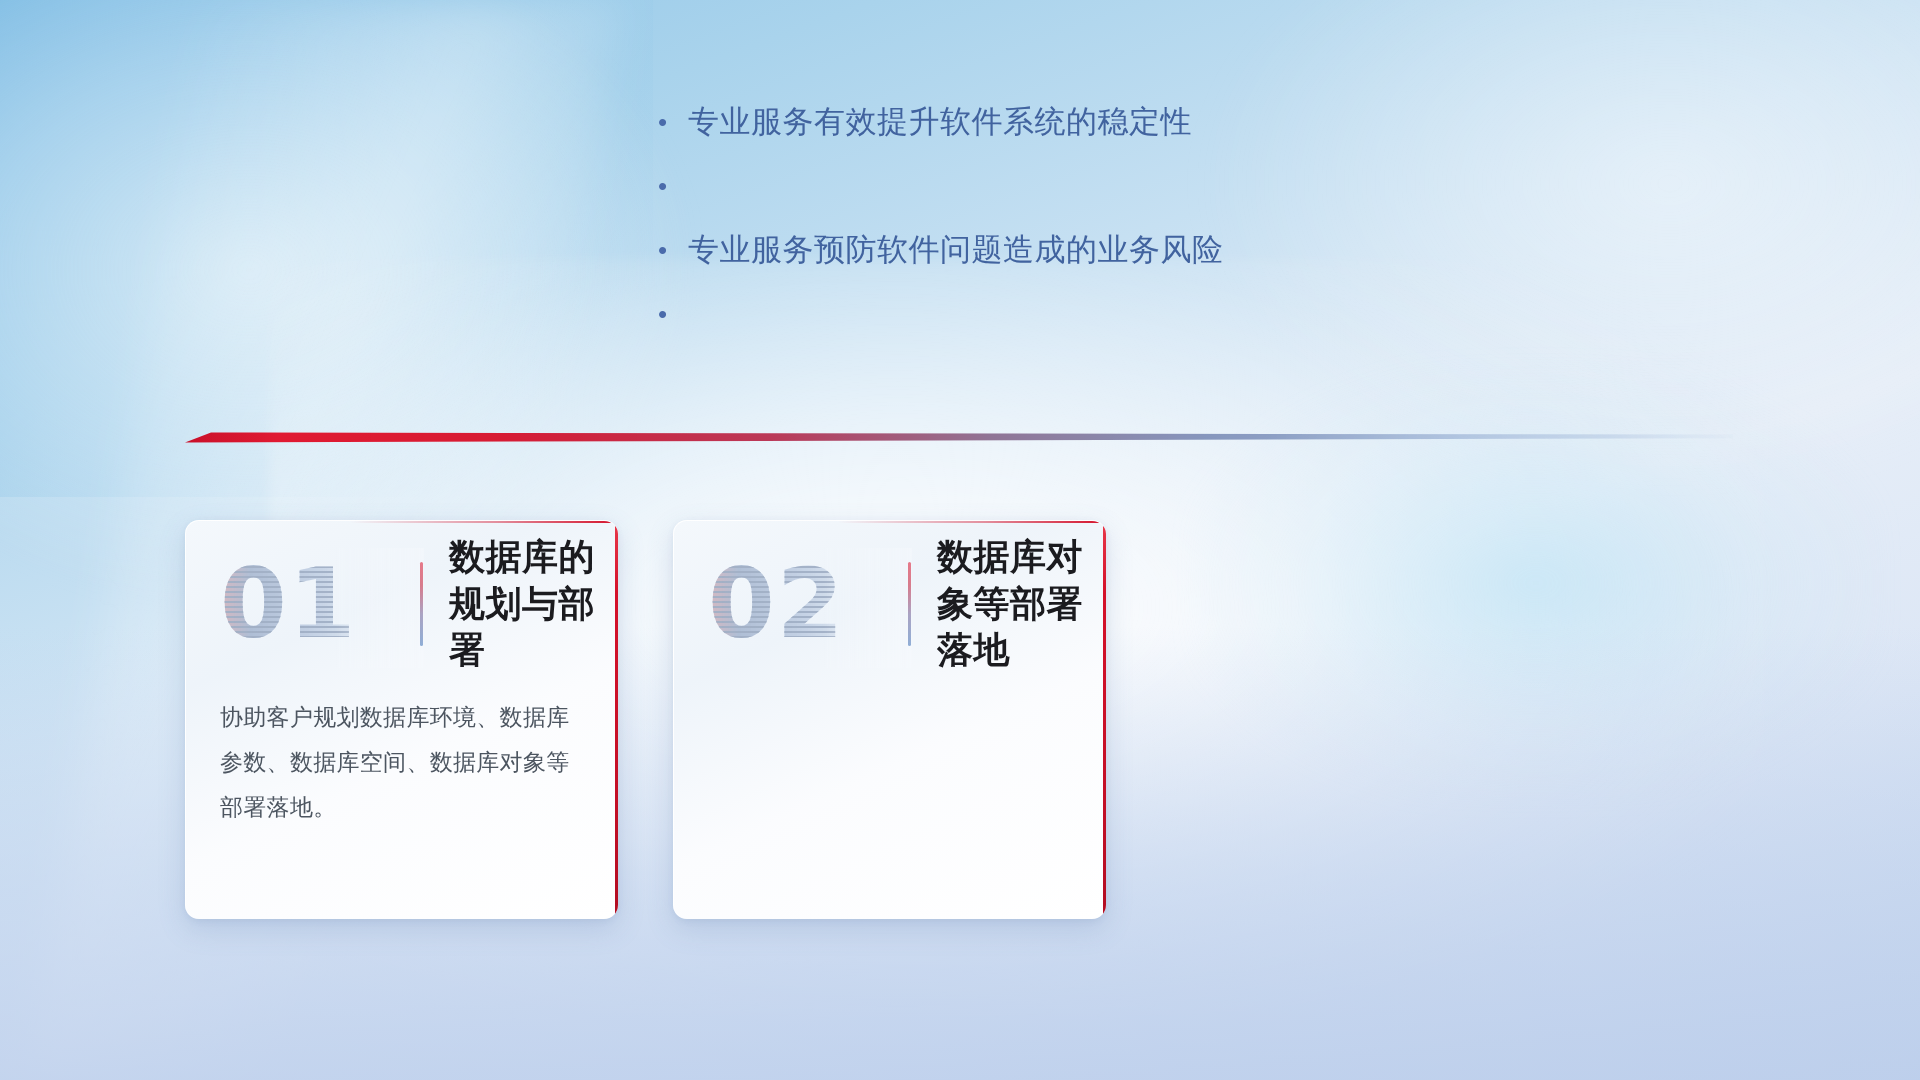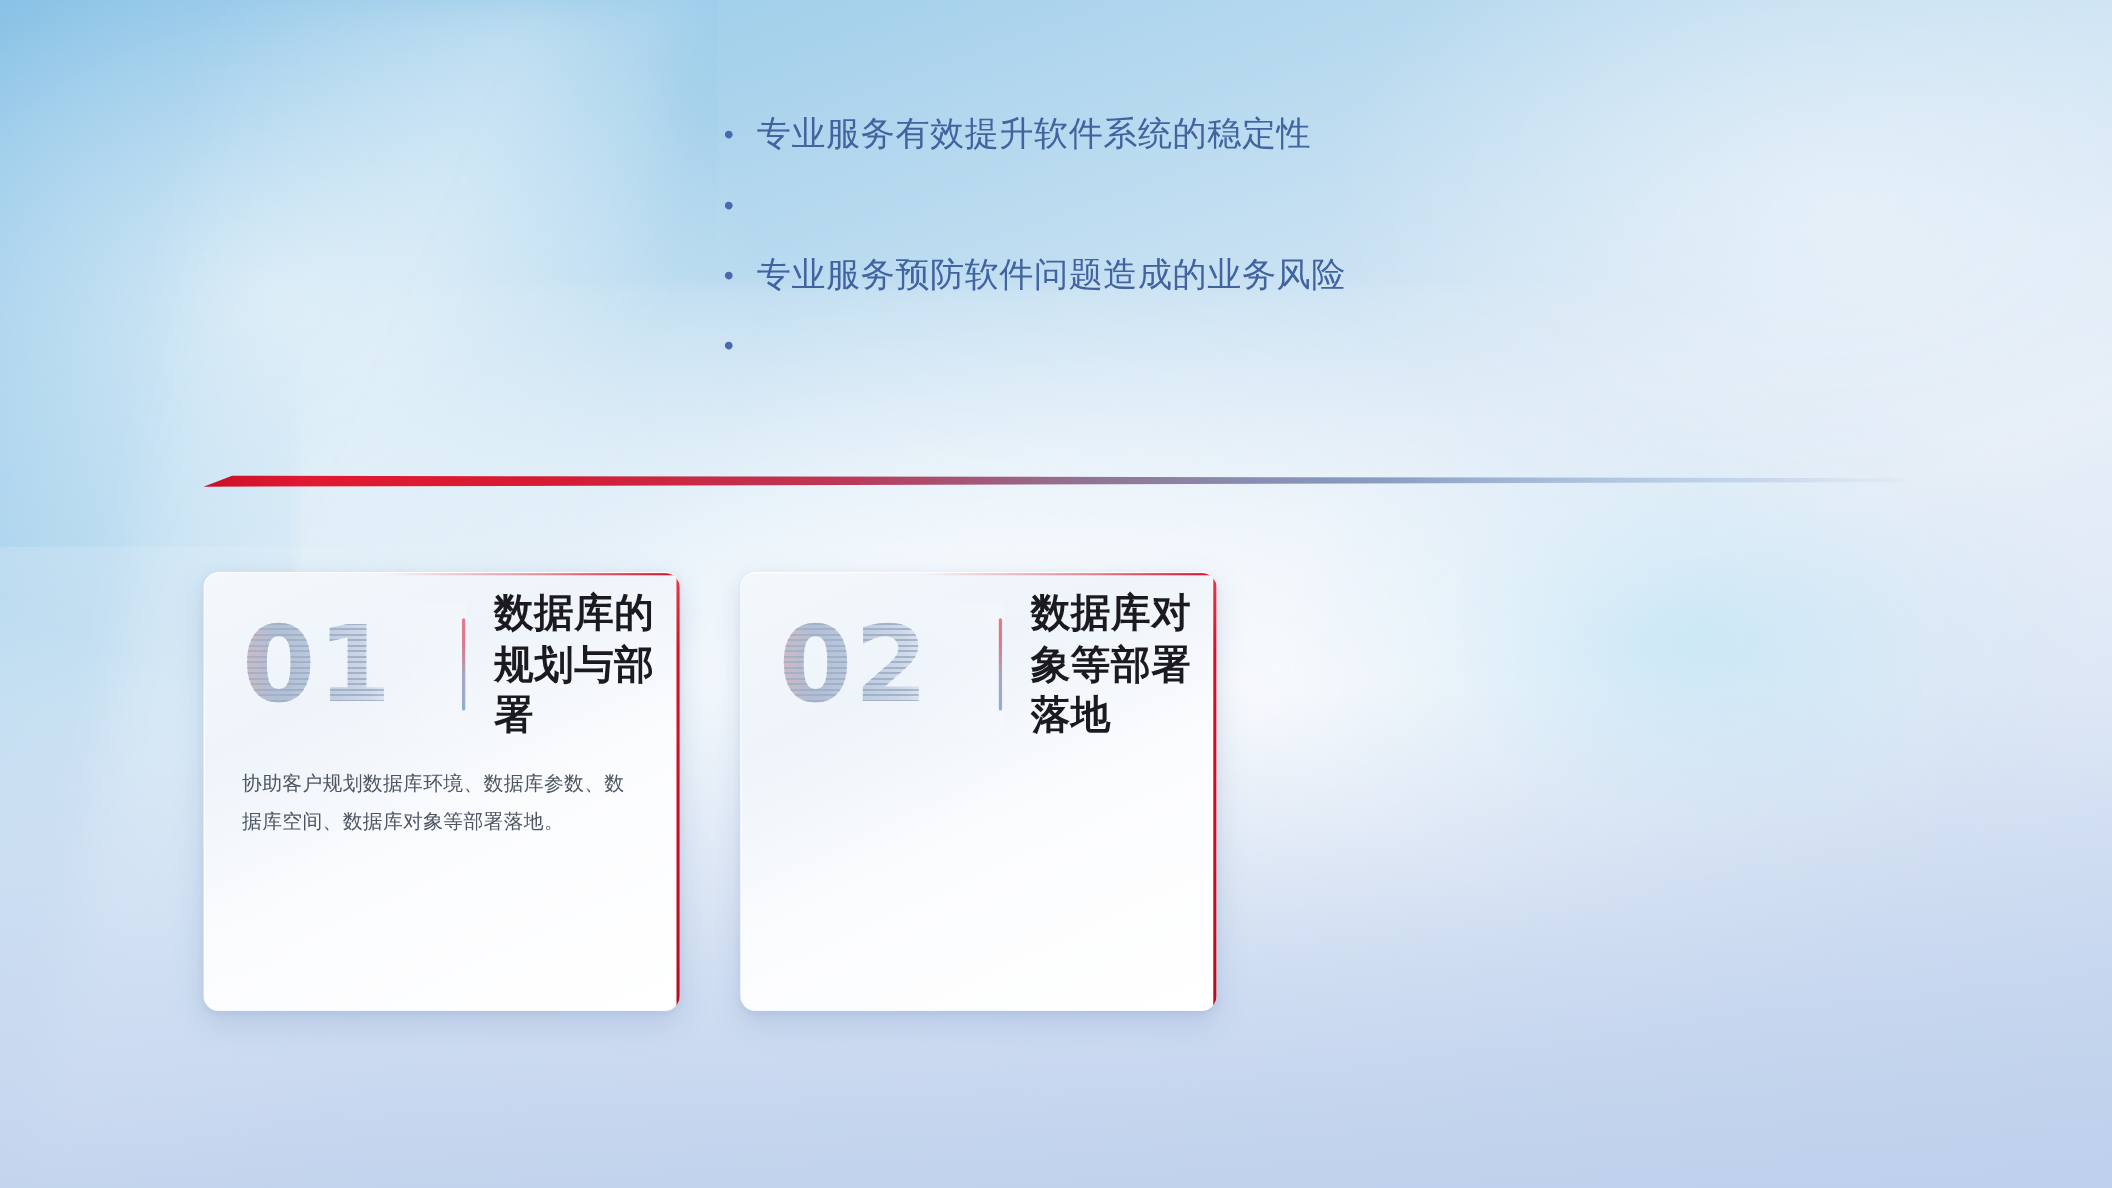--- a/index.html
+++ b/index.html
@@ -211,21 +211,21 @@
     line-height: 1.30;
     font-weight: 700;
     color: #1b1b1f;
     letter-spacing: 0.5px;
     flex: 1 1 auto;
     padding-right: 20px;
   }
   .card-body {
     position: relative;
     padding: 44px 40px 0 34px;
-    font-size: 18px;
+    font-size: 23px;
     line-height: 1.95;
     color: #4c5560;
     letter-spacing: 0.3px;
   }
 </style>
 </head>
 <body>
 
 <div id="slide">
 

